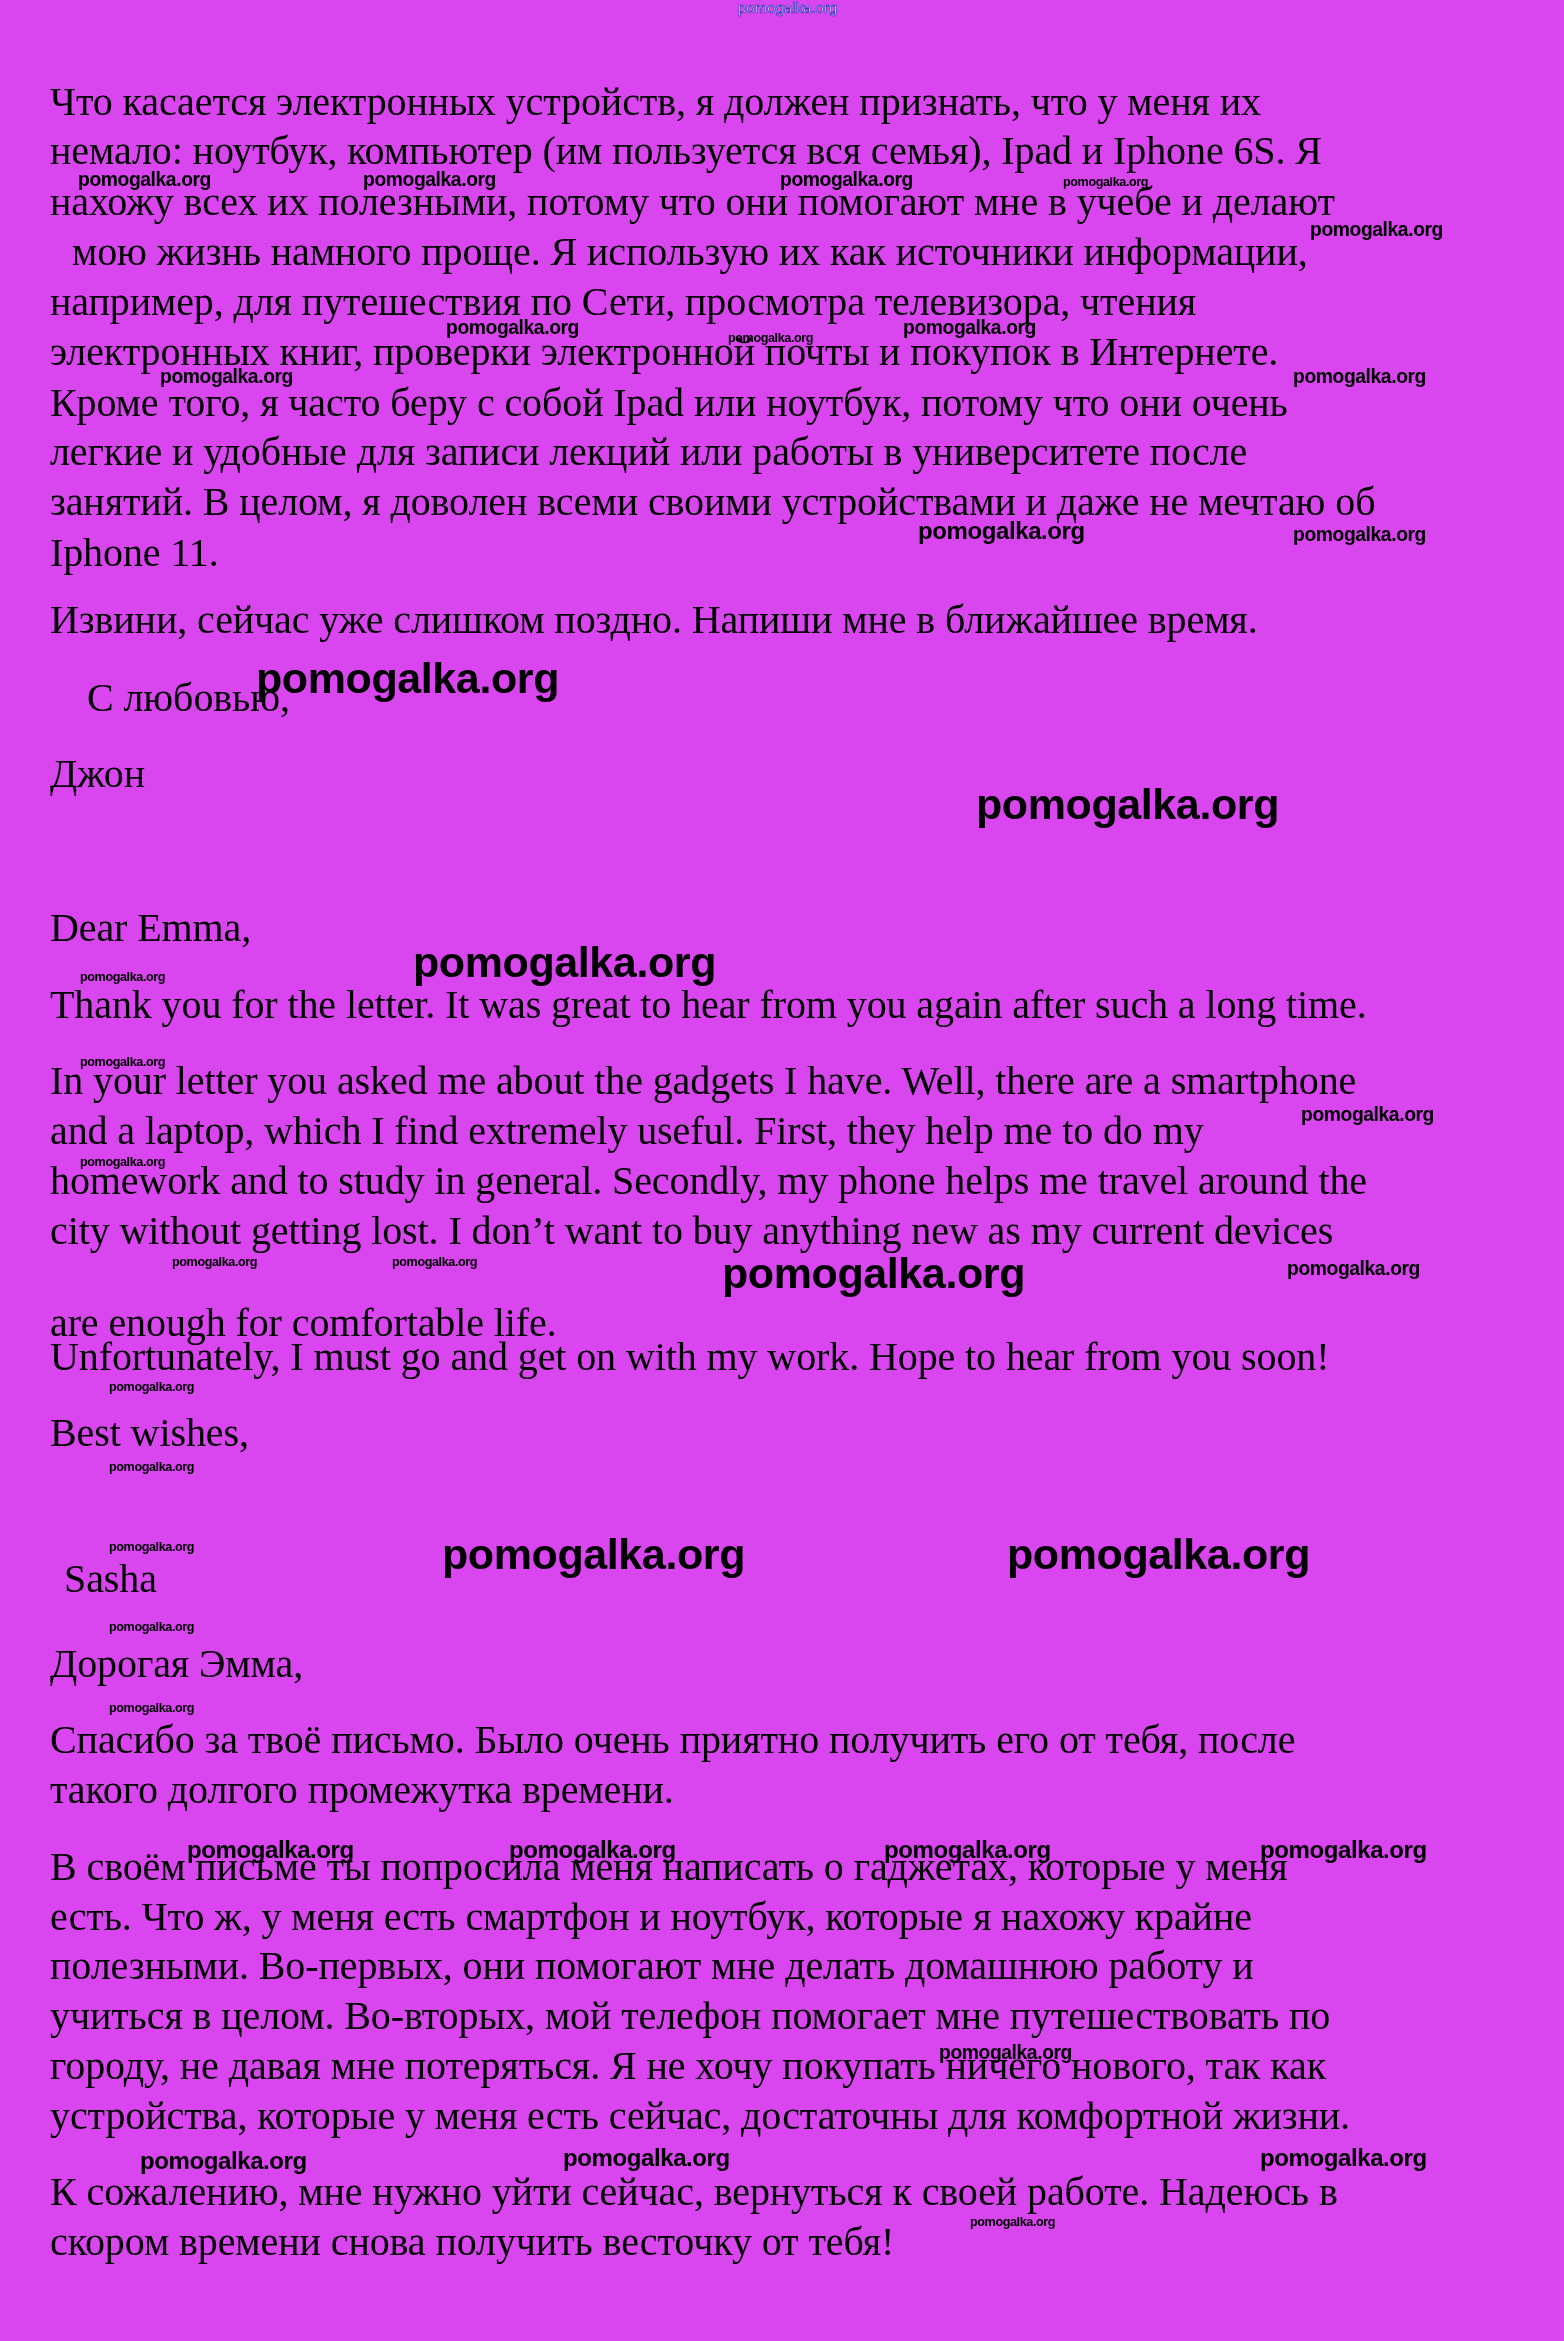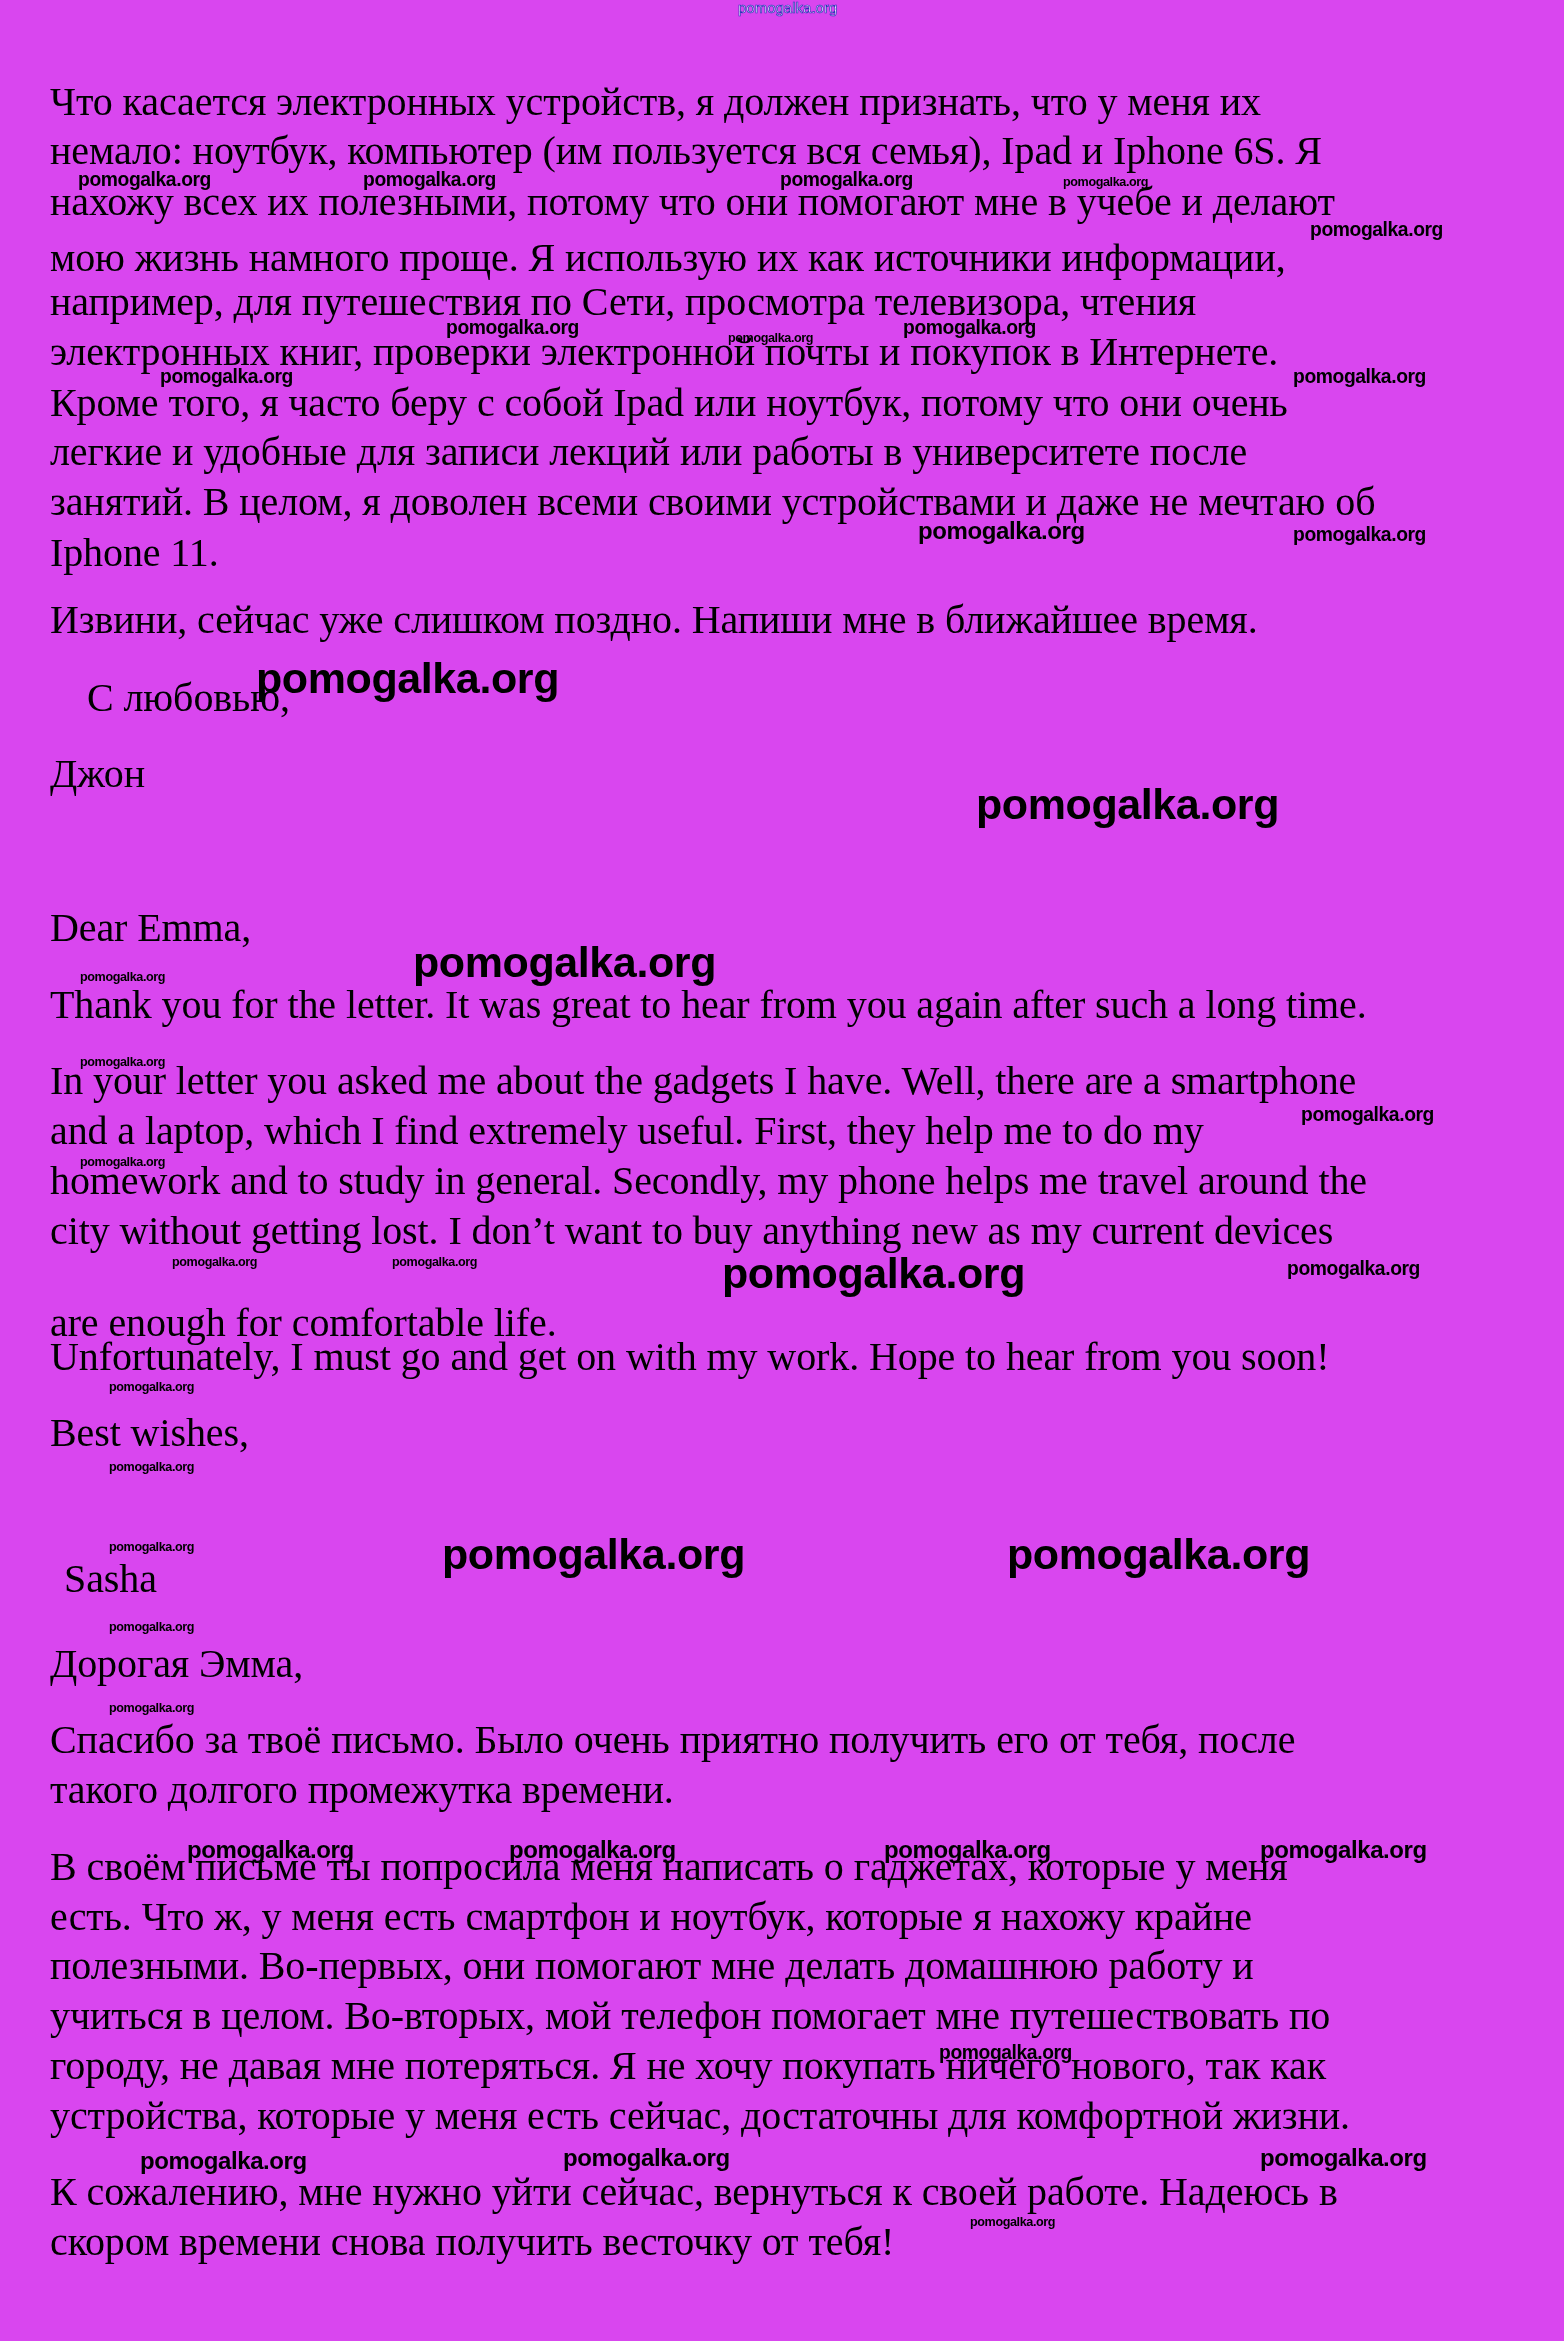--- a/index.html
+++ b/index.html
@@ -29,21 +29,21 @@
 </head>
 <body>
 
 <div class="page">
 
   <div class="wm top" style="left:738px; top:-1.5px;">pomogalka.org</div>
 
   <div class="line" style="top:77px;">Что касается электронных устройств, я должен признать, что у меня их</div>
   <div class="line" style="top:126px;">немало: ноутбук, компьютер (им пользуется вся семья), Ipad и Iphone 6S. Я</div>
   <div class="line" style="top:177px;">нахожу всех их полезными, потому что они помогают мне в учебе и делают</div>
-  <div class="line" style="top:233px;">мою жизнь намного проще. Я использую их как источники информации,</div>
+  <div class="line" style="top:227px;margin-left:22px;">мою жизнь намного проще. Я использую их как источники информации,</div>
   <div class="line" style="top:277px;">например, для путешествия по Сети, просмотра телевизора, чтения</div>
   <div class="line" style="top:327px;">электронных книг, проверки электронной почты и покупок в Интернете.</div>
   <div class="line" style="top:378px;">Кроме того, я часто беру с собой Ipad или ноутбук, потому что они очень</div>
   <div class="line" style="top:427px;">легкие и удобные для записи лекций или работы в университете после</div>
   <div class="line" style="top:477px;">занятий. В целом, я доволен всеми своими устройствами и даже не мечтаю об</div>
   <div class="line" style="top:528px;">Iphone 11.</div>
 
   <div class="line" style="top:595px;">Извини, сейчас уже слишком поздно. Напиши мне в ближайшее время.</div>
   <div class="line" style="top:673px;margin-left:37px;">С любовью,</div>
   <div class="line" style="top:749px;">Джон</div>

